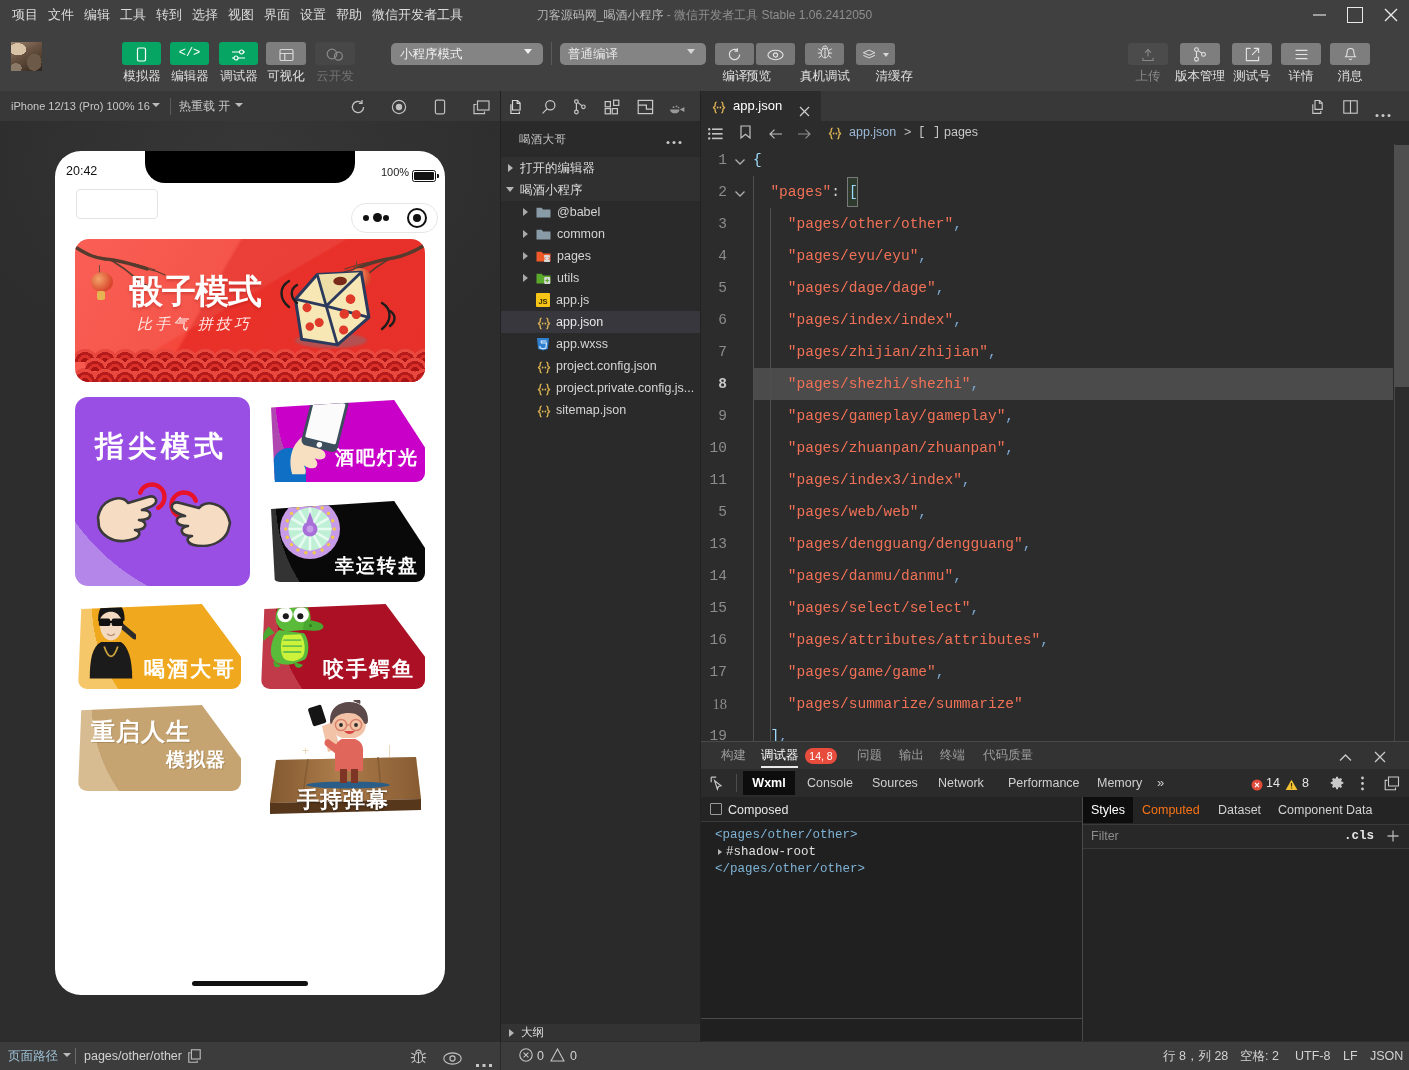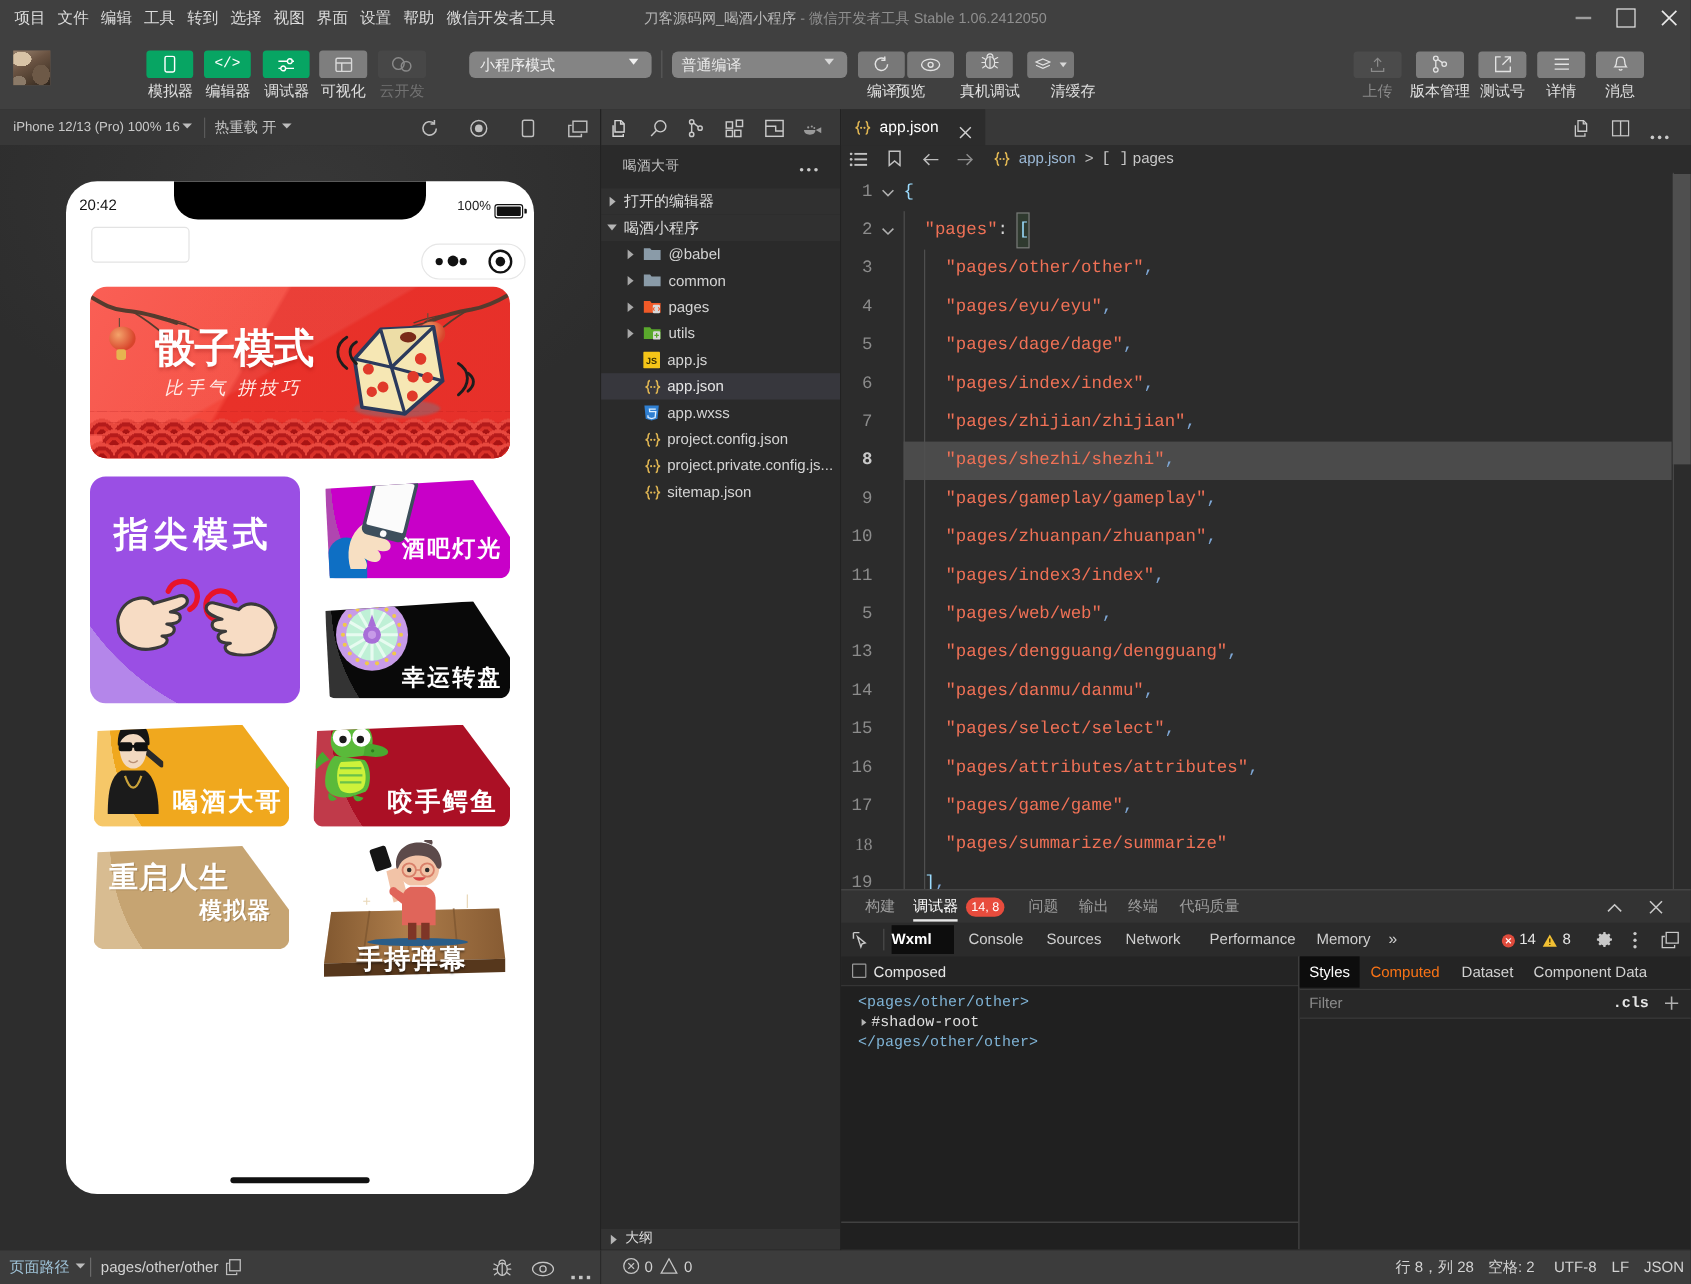--- a/index.html
+++ b/index.html
@@ -740,21 +740,21 @@
 
 <div style="left:701px;top:769px;width:708px;height:28px;background:#2b2b2b"></div>
 <div style="left:710px;top:776px;width:15px;height:15px"><svg width="15" height="15" viewBox="0 0 15 15">
       <g fill="none" stroke="#c9c9c9" stroke-width="1.2">
         <path d="M1.2 1.2h5M1.2 1.2v5"></path>
         <path d="M4.6 4.6 11 9.8l-2.6.7-1 2.6z"></path>
       </g>
     </svg></div>
 <div style="left:736px;top:774px;width:1px;height:18px;background:#4d4d4d"></div>
 <div style="left:743px;top:771px;width:52px;height:24px;background:#0d0d0d"></div>
-<div style="left:743px;top:771px;width:52px;height:24px;line-height:24px;text-align:left;font-size:12.5px;color:#ffffff;font-weight:bold">Wxml</div>
+<div style="left:743px;top:771px;width:52px;height:24px;line-height:24px;text-align:center;font-size:12.5px;color:#ffffff;font-weight:bold">Wxml</div>
 <div style="left:807px;top:769px;height:28px;line-height:28px;font-size:12.5px;color:#cfcfcf">Console</div>
 <div style="left:872px;top:769px;height:28px;line-height:28px;font-size:12.5px;color:#cfcfcf">Sources</div>
 <div style="left:938px;top:769px;height:28px;line-height:28px;font-size:12.5px;color:#cfcfcf">Network</div>
 <div style="left:1008px;top:769px;height:28px;line-height:28px;font-size:12.5px;color:#cfcfcf">Performance</div>
 <div style="left:1097px;top:769px;height:28px;line-height:28px;font-size:12.5px;color:#cfcfcf">Memory</div>
 <div style="left:1157px;top:769px;height:28px;line-height:28px;font-size:13px;color:#cfcfcf">»</div>
 <div style="left:1251px;top:777px;width:12px;height:12px"><svg width="12" height="12" viewBox="0 0 12 12">
       <circle cx="6" cy="6" r="5.5" fill="#e04b3c"></circle>
       <path d="M4 4l4 4M8 4l-4 4" stroke="#fff" stroke-width="1.1"></path>
     </svg></div>

